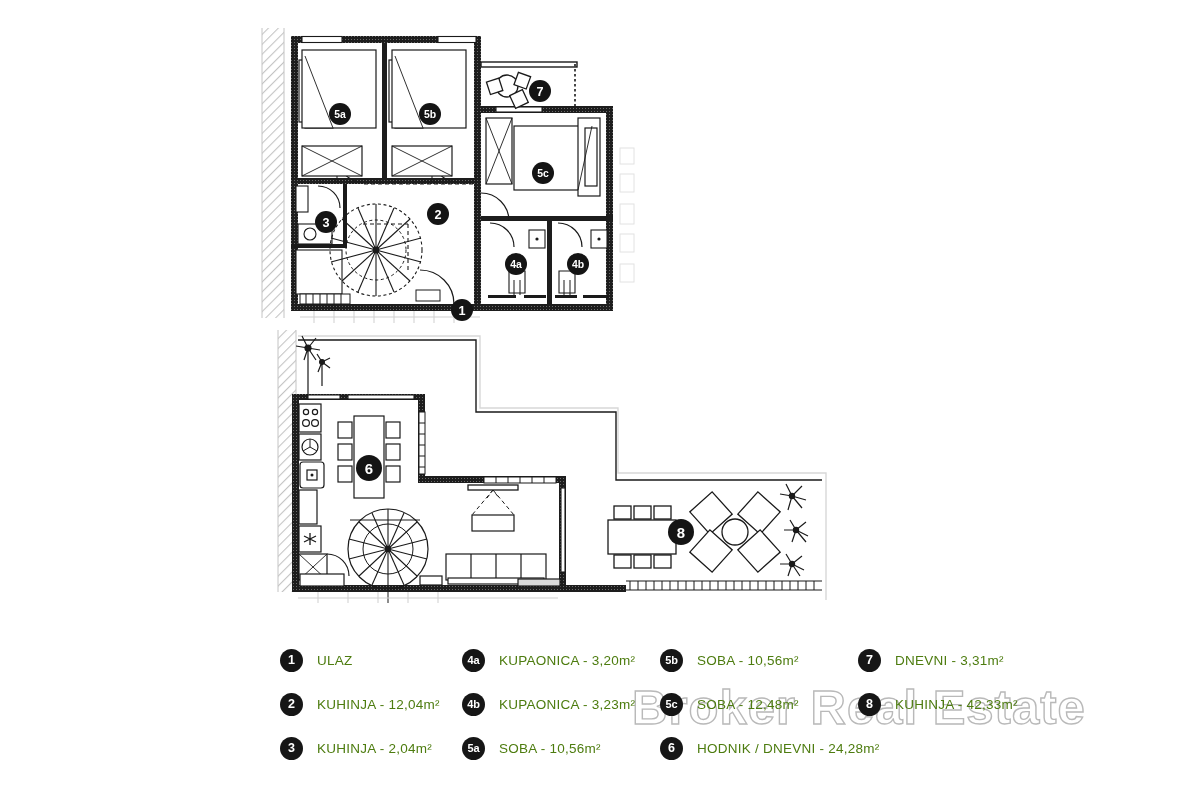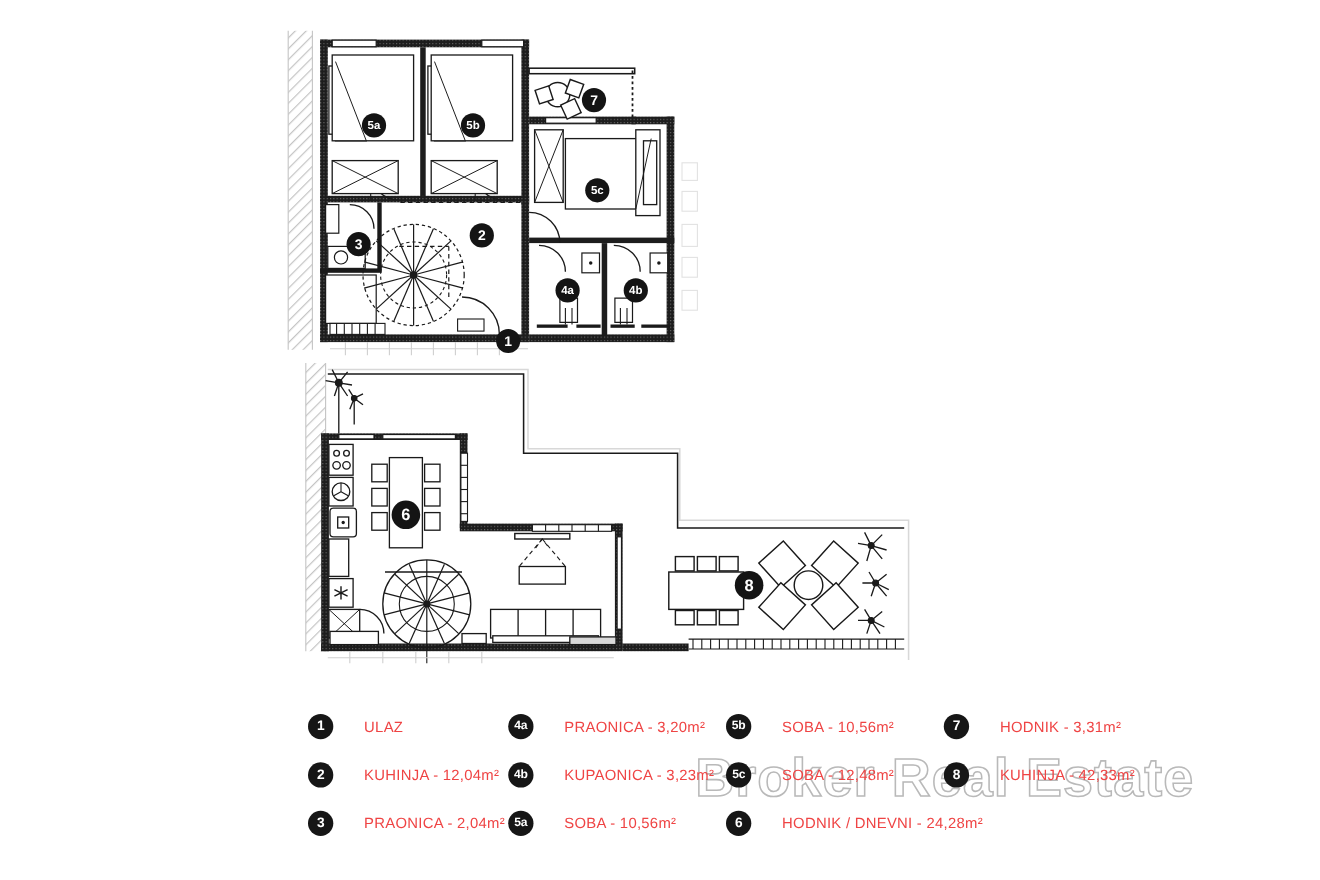--- a/index.html
+++ b/index.html
@@ -80,26 +80,26 @@
     font-weight: 700;
     display: flex;
     align-items: center;
     justify-content: center;
     flex: 0 0 auto;
     line-height: 1;
     letter-spacing: -0.2px;
   }
   .badge.sub { font-size: 11px; }
   .legend-label {
-    margin-left: 28px;
+    margin-left: 14px;
     font-size: 13.5px;
     font-weight: 400;
     letter-spacing: 0.25px;
     white-space: nowrap;
-    color: #ef4444;
+    color: #4d7c0f;
   }
 
   
   .marker-circle { fill: #141414; }
   .marker-text {
     fill: #ffffff;
     font-family: "Liberation Sans", sans-serif;
     font-weight: 700;
     text-anchor: middle;
     dominant-baseline: central;
@@ -581,27 +581,27 @@
         <div class="legend-row">
           <div class="badge">1</div>
           <div class="legend-label">ULAZ</div>
         </div>
         <div class="legend-row">
           <div class="badge">2</div>
           <div class="legend-label">KUHINJA - 12,04m²</div>
         </div>
         <div class="legend-row">
           <div class="badge">3</div>
-          <div class="legend-label">PRAONICA - 2,04m²</div>
+          <div class="legend-label">KUHINJA - 2,04m²</div>
         </div>
       </div>
       <div class="legend-col" style="left: 182px;">
         <div class="legend-row">
           <div class="badge sub">4a</div>
-          <div class="legend-label">PRAONICA - 3,20m²</div>
+          <div class="legend-label">KUPAONICA - 3,20m²</div>
         </div>
         <div class="legend-row">
           <div class="badge sub">4b</div>
           <div class="legend-label">KUPAONICA - 3,23m²</div>
         </div>
         <div class="legend-row">
           <div class="badge sub">5a</div>
           <div class="legend-label">SOBA - 10,56m²</div>
         </div>
       </div>
@@ -615,21 +615,21 @@
           <div class="legend-label">SOBA - 12,48m²</div>
         </div>
         <div class="legend-row">
           <div class="badge">6</div>
           <div class="legend-label">HODNIK / DNEVNI - 24,28m²</div>
         </div>
       </div>
       <div class="legend-col" style="left: 578px;">
         <div class="legend-row">
           <div class="badge">7</div>
-          <div class="legend-label">HODNIK - 3,31m²</div>
+          <div class="legend-label">DNEVNI - 3,31m²</div>
         </div>
         <div class="legend-row">
           <div class="badge">8</div>
           <div class="legend-label">KUHINJA - 42,33m²</div>
         </div>
       </div>
     </div>
 
 </div>
 

